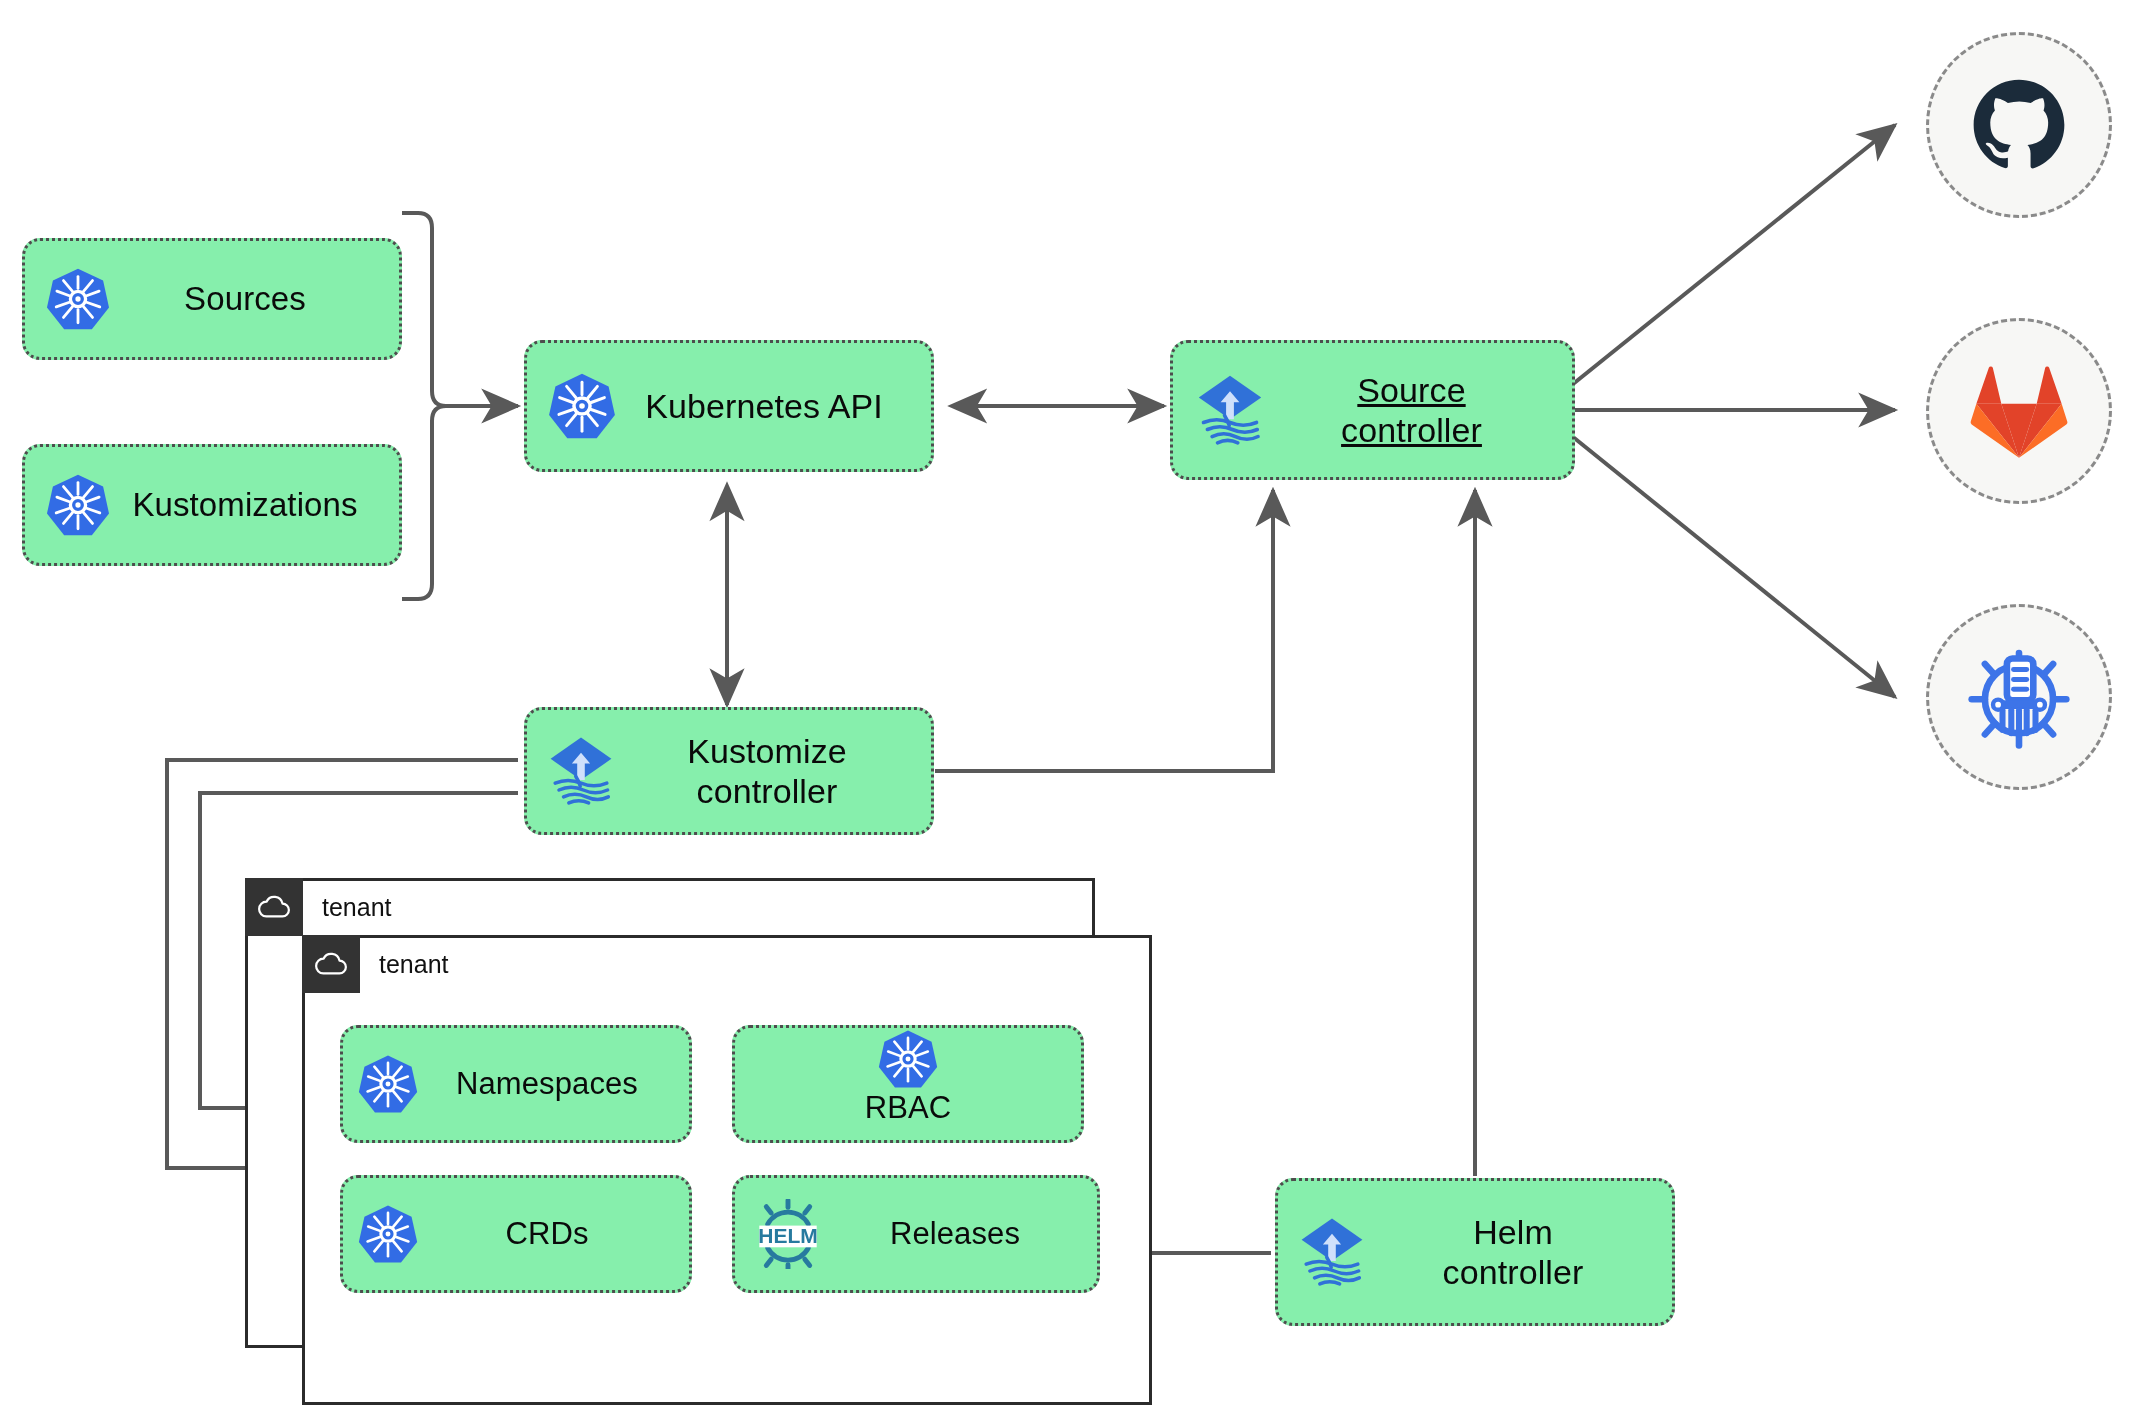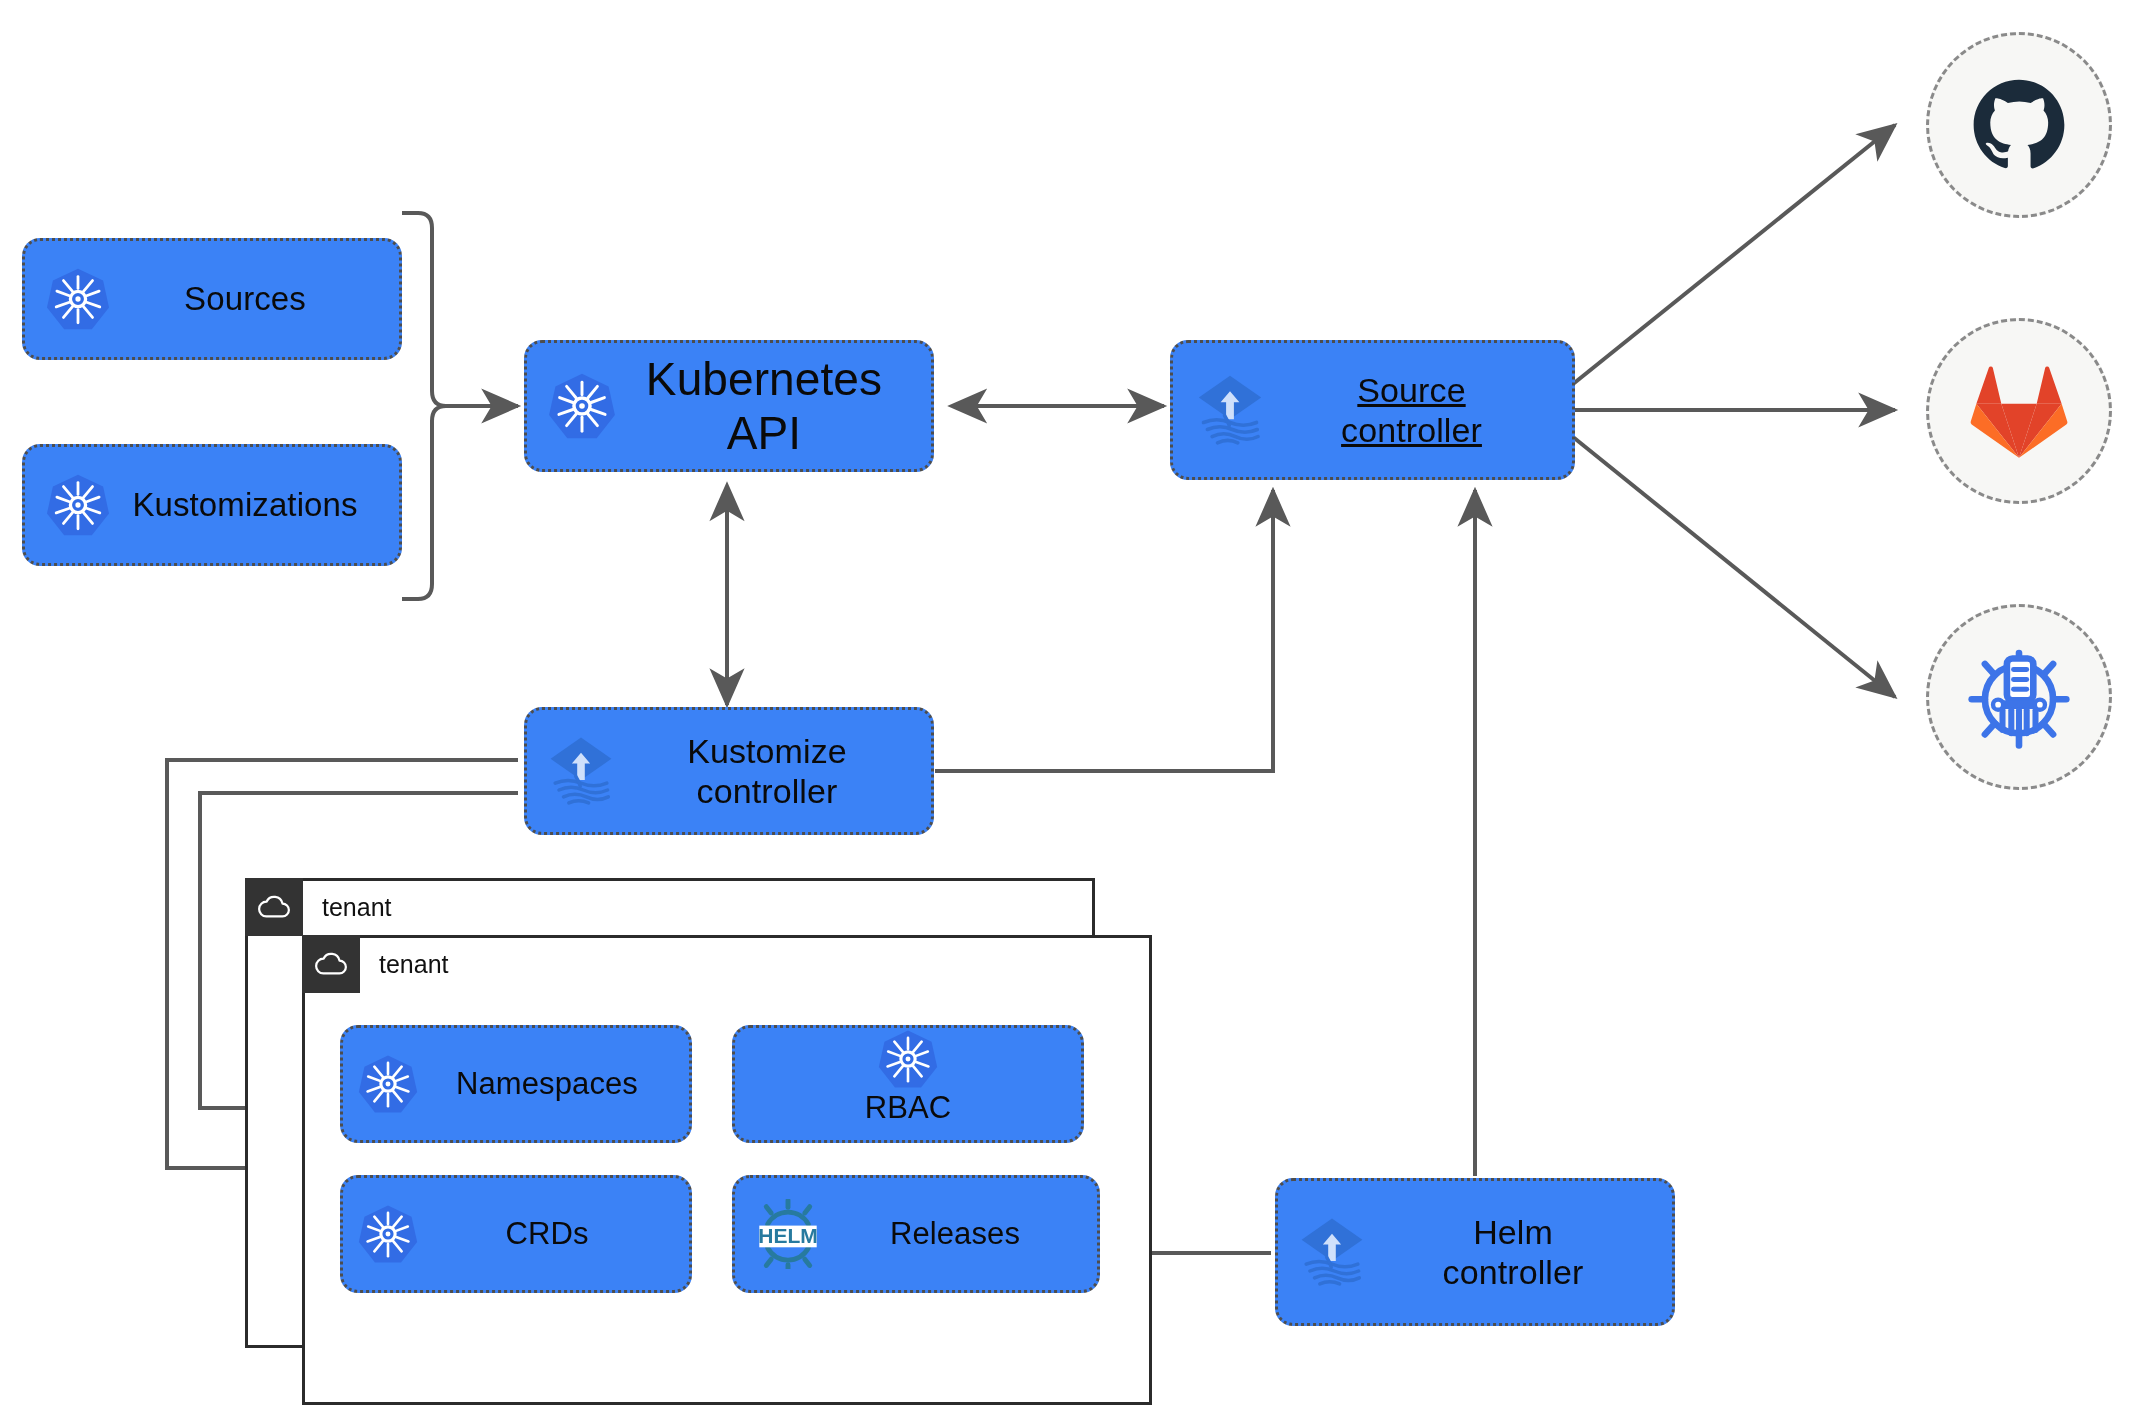--- a/index.html
+++ b/index.html
@@ -3,21 +3,21 @@
 <meta charset="utf-8">
 <style>
   html,body{margin:0;padding:0;background:#ffffff;}
   body{font-family:"Liberation Sans",sans-serif;}
   #stage{position:relative;width:2144px;height:1407px;background:#fff;overflow:hidden;}
   #edges{position:absolute;left:0;top:0;width:2144px;height:1407px;}
 
   
   .node{
     position:absolute;
-    background:#3b82f6;
+    background:#86efac;
     border:3px dotted #4d4d4d;
     border-radius:18px;
     display:flex;align-items:center;
     box-sizing:border-box;
     z-index:3;
   }
   .node .ico{flex:0 0 auto;display:flex;align-items:center;justify-content:center;}
   .node .lbl{
     flex:1 1 auto;text-align:center;color:#0a0a0a;
     line-height:1.18;letter-spacing:.1px;
@@ -154,21 +154,21 @@
           <path d="M82 38 L63 45"></path>
             <path d="M37 55 L17 62"></path>
           <path d="M28 78 L42 61"></path>
             <path d="M58 39 L72 22"></path>
           <path d="M72 78 L58 61"></path>
             <path d="M42 39 L28 22"></path>
         </g>
         <circle cx="50" cy="50" r="4" fill="#fff"></circle>
       </svg>
     </span>
-    <span class="lbl" style="font-size:46px;">Kubernetes API</span>
+    <span class="lbl" style="font-size:34px;">Kubernetes API</span>
   </div>
 
   <div class="node" style="left:1170px;top:340px;width:405px;height:140px;padding:0 18px;">
     <span class="ico">
       <svg width="78" height="78" viewBox="0 0 100 100">
         <path d="M50 6 L90 34 L50 62 L10 34 Z" fill="#3071D8"></path>
         <path d="M50 26 L62 40 L55 40 L55 62 L45 62 L45 40 L38 40 Z" fill="#cfe0fb"></path>
         <g stroke="#3071D8" stroke-width="4.6" stroke-linecap="round" fill="none">
           <path d="M16 66 Q33 59 50 66 Q67 73 84 66"></path>
           <path d="M21 75 Q37 68 53 75 Q69 82 85 75"></path>

